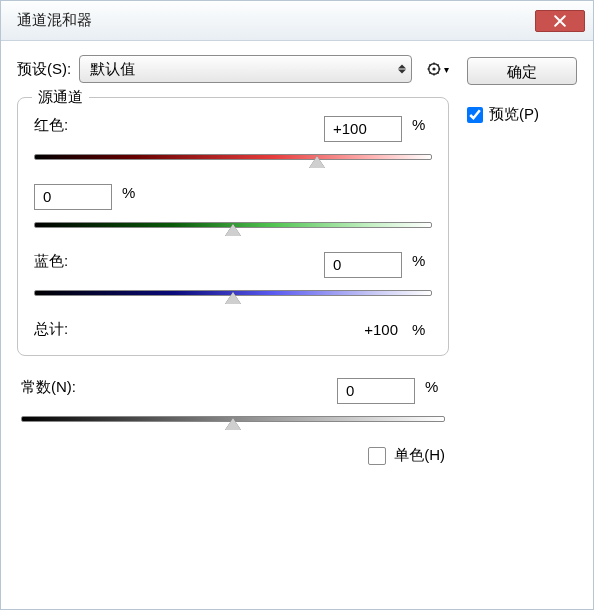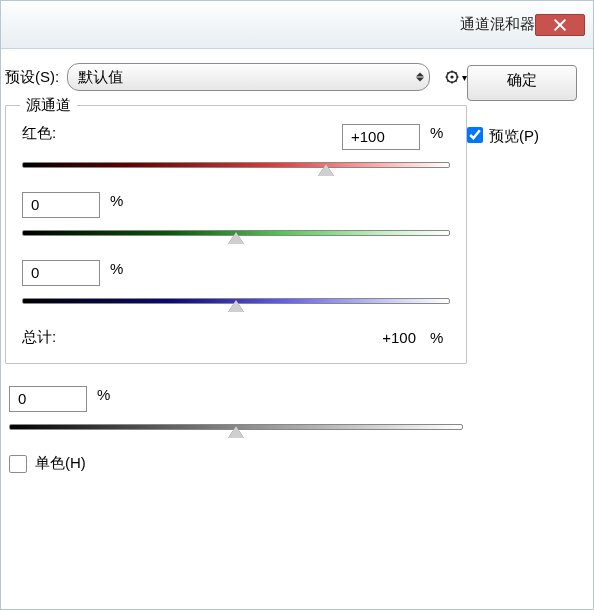--- a/index.html
+++ b/index.html
@@ -11,77 +11,79 @@
     height: 610px;
     overflow: hidden;
   }
   .window {
     width: 594px;
     height: 610px;
     background: #fff;
     border: 1px solid #b8c6d4;
   }
   .titlebar {
-    height: 48px;
+    height: 40px;
     background: linear-gradient(to bottom, #fdfefe, #e8eef3);
     border-bottom: 1px solid #c9d4de;
     display: flex;
     align-items: center;
     padding: 0 8px 0 16px;
-    justify-content: flex-end;
+    justify-content: space-between;
   }
   .titlebar .title {
     font-size: 15px;
     color: #222;
   }
   .close-btn {
     width: 50px;
     height: 22px;
     background: #c9524f;
     border-radius: 2px;
     display: flex;
     align-items: center;
     justify-content: center;
     border: 1px solid #a13c3a;
     cursor: pointer;
   }
   .close-btn svg { width: 12px; height: 12px; }
 
   .body {
-    padding: 14px 16px 14px 4px;
-    display: flex;
+    padding: 14px 16px 14px 16px;
+    display: flex;
+    gap: 18px;
   }
   .left {
     flex: 1;
   }
   .right {
     width: 110px;
     display: flex;
     flex-direction: column;
     gap: 14px;
     padding-top: 2px;
   }
   .btn {
     display: block;
     width: 100%;
-    height: 36px;
+    height: 28px;
     border: 1px solid #8a8a8a;
     border-radius: 4px;
     background: linear-gradient(to bottom, #fdfdfd, #e5e5e5);
     font-size: 15px;
     cursor: pointer;
     text-align: center;
     line-height: 28px;
     box-shadow: inset 0 1px 0 #fff;
   }
   .preview {
     display: flex;
+    align-items: center;
     gap: 6px;
     font-size: 15px;
-    margin-top: 12px;
+    margin-top: 6px;
   }
   .preview input[type=checkbox] {
     width: 16px; height: 16px;
   }
 
   .row {
     display: flex;
     align-items: center;
     gap: 8px;
     margin-bottom: 14px;
@@ -91,21 +93,21 @@
   }
   .select-wrap {
     position: relative;
     flex: 1;
   }
   .select-wrap.small { flex: none; width: 110px; }
   .select {
     width: 100%;
     height: 28px;
     border: 1px solid #8c8c8c;
-    border-radius: 12px;
+    border-radius: 4px;
     background: linear-gradient(to bottom, #fefefe, #e6e6e6);
     padding: 0 28px 0 10px;
     font-size: 15px;
     line-height: 26px;
     cursor: pointer;
     box-shadow: inset 0 1px 0 #fff;
   }
   .select-arrows {
     position: absolute;
     right: 6px;
@@ -127,21 +129,21 @@
   .gear {
     margin-left: 6px;
     display: inline-flex;
     align-items: center;
     gap: 2px;
     cursor: pointer;
   }
 
   .group {
     border: 1px solid #c4c4c4;
-    border-radius: 1px;
+    border-radius: 8px;
     padding: 18px 16px 16px 16px;
     margin-top: 8px;
     position: relative;
   }
   .group-title {
     position: absolute;
     top: -10px;
     left: 14px;
     background: #fff;
     padding: 0 6px;
@@ -211,20 +213,21 @@
 
   .bottom {
     padding: 0 4px;
   }
   .mono {
     display: flex;
     align-items: center;
     gap: 8px;
     font-size: 15px;
     margin-top: 14px;
+    justify-content: flex-end;
   }
   .chk {
     width: 18px; height: 18px;
     border: 1px solid #8c8c8c;
     border-radius: 2px;
     background: #fff;
     display: inline-block;
   }
 </style>
 </head>
@@ -288,37 +291,39 @@
         <div class="channel-row">
           <div class="numbox">0</div>
           <span class="unit">%</span>
         </div>
         <div class="slider green">
           <div class="track"></div>
           <div class="thumb" style="left:50%"></div>
         </div>
 
         <div class="channel-row">
+          <span class="clabel">蓝色:</span>
           <div class="numbox">0</div>
           <span class="unit">%</span>
         </div>
         <div class="slider blue">
           <div class="track"></div>
           <div class="thumb" style="left:50%"></div>
         </div>
 
         <div class="total-row">
           <span class="clabel">总计:</span>
           <span class="val">+100</span>
           <span class="unit">%</span>
         </div>
       </div>
 
       <div class="bottom">
         <div class="channel-row" style="margin-top:22px">
+          <span class="clabel">常数(N):</span>
           <div class="numbox">0</div>
           <span class="unit">%</span>
         </div>
         <div class="slider gray">
           <div class="track"></div>
           <div class="thumb" style="left:50%"></div>
         </div>
 
         <div class="mono">
           <span class="chk"></span>

